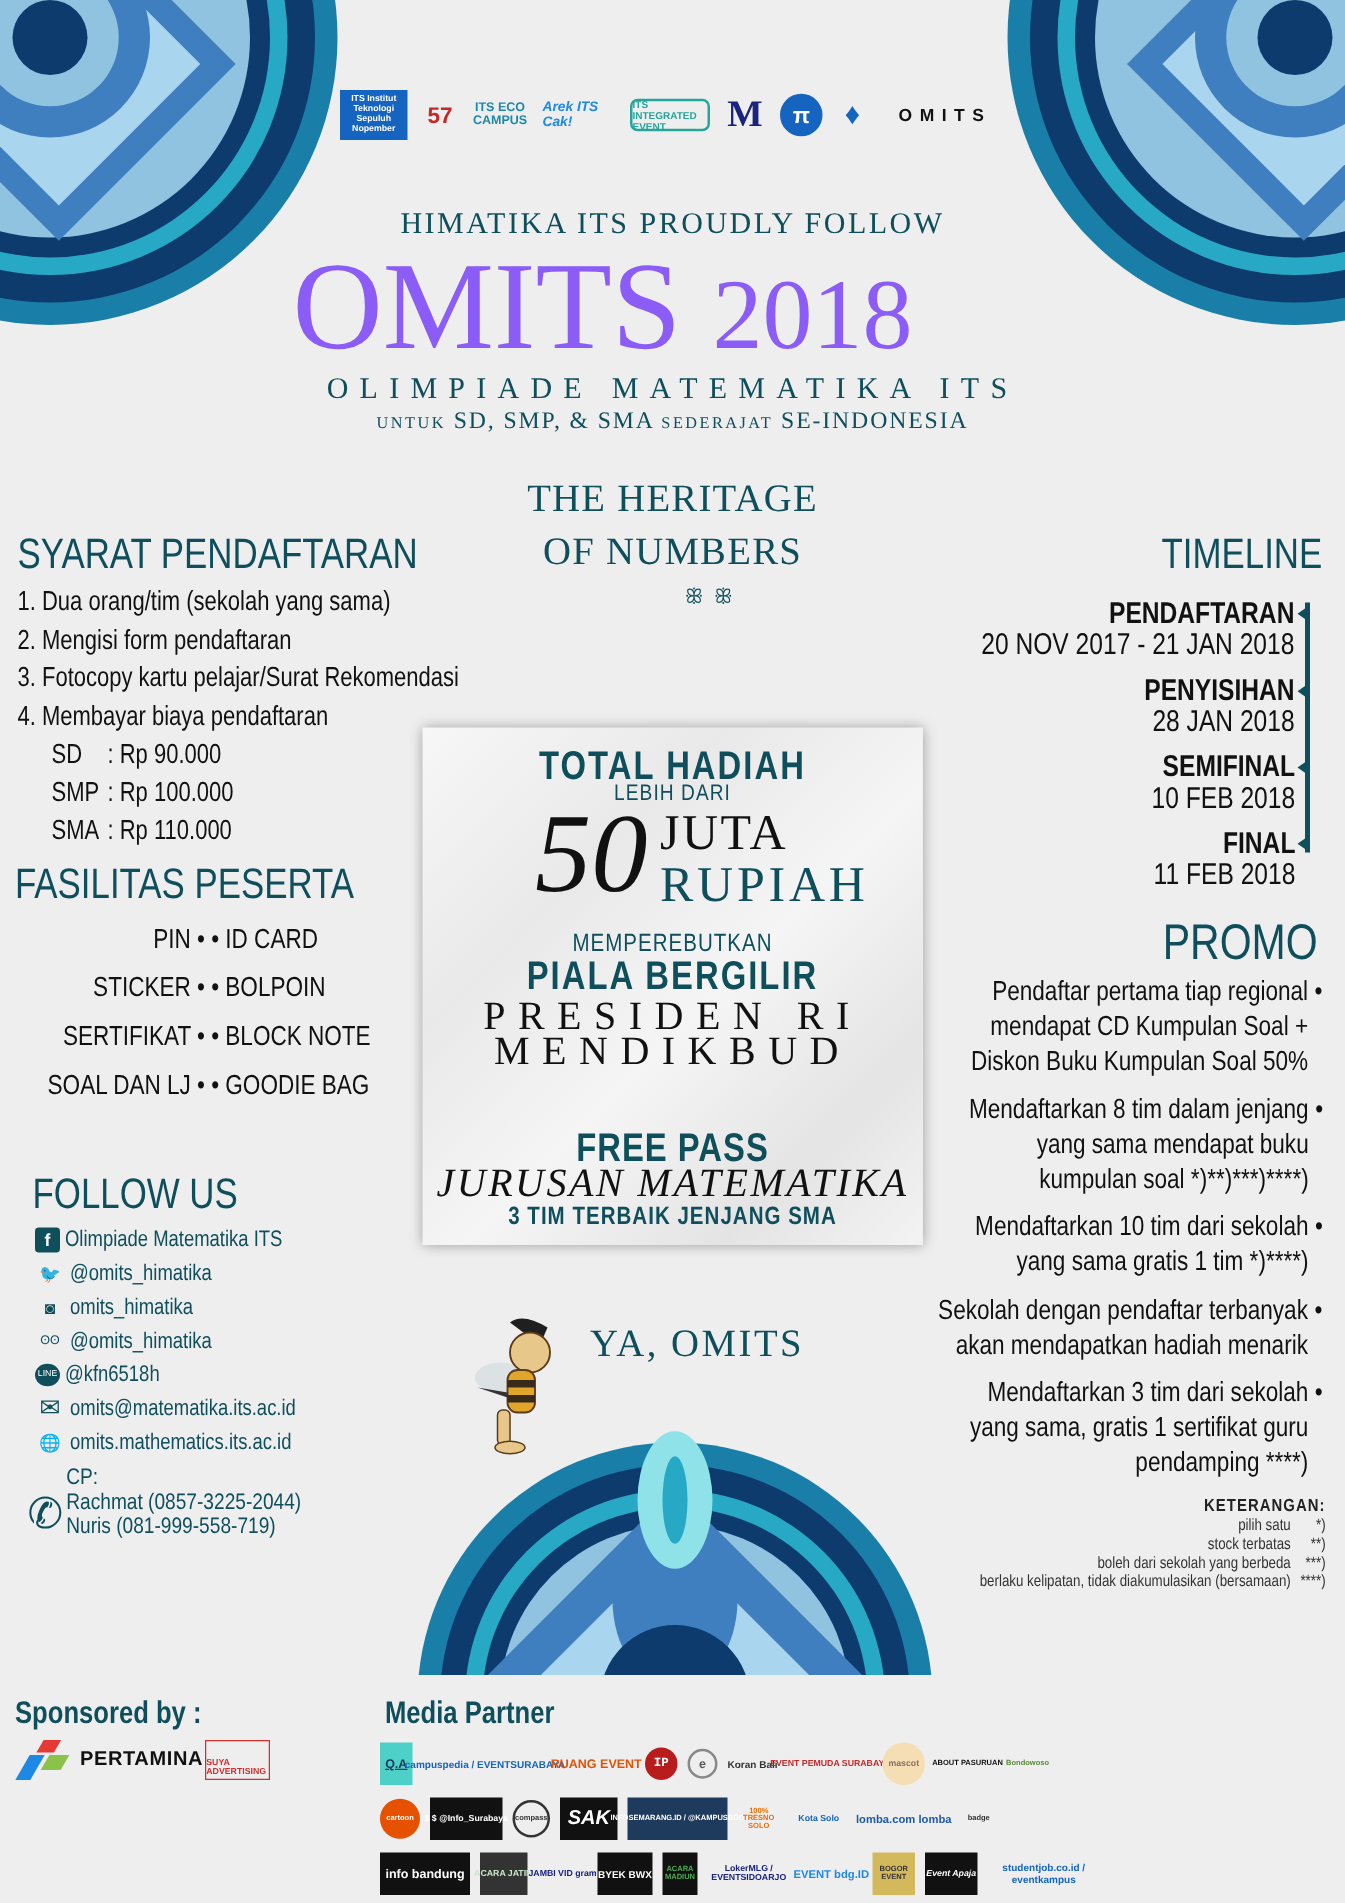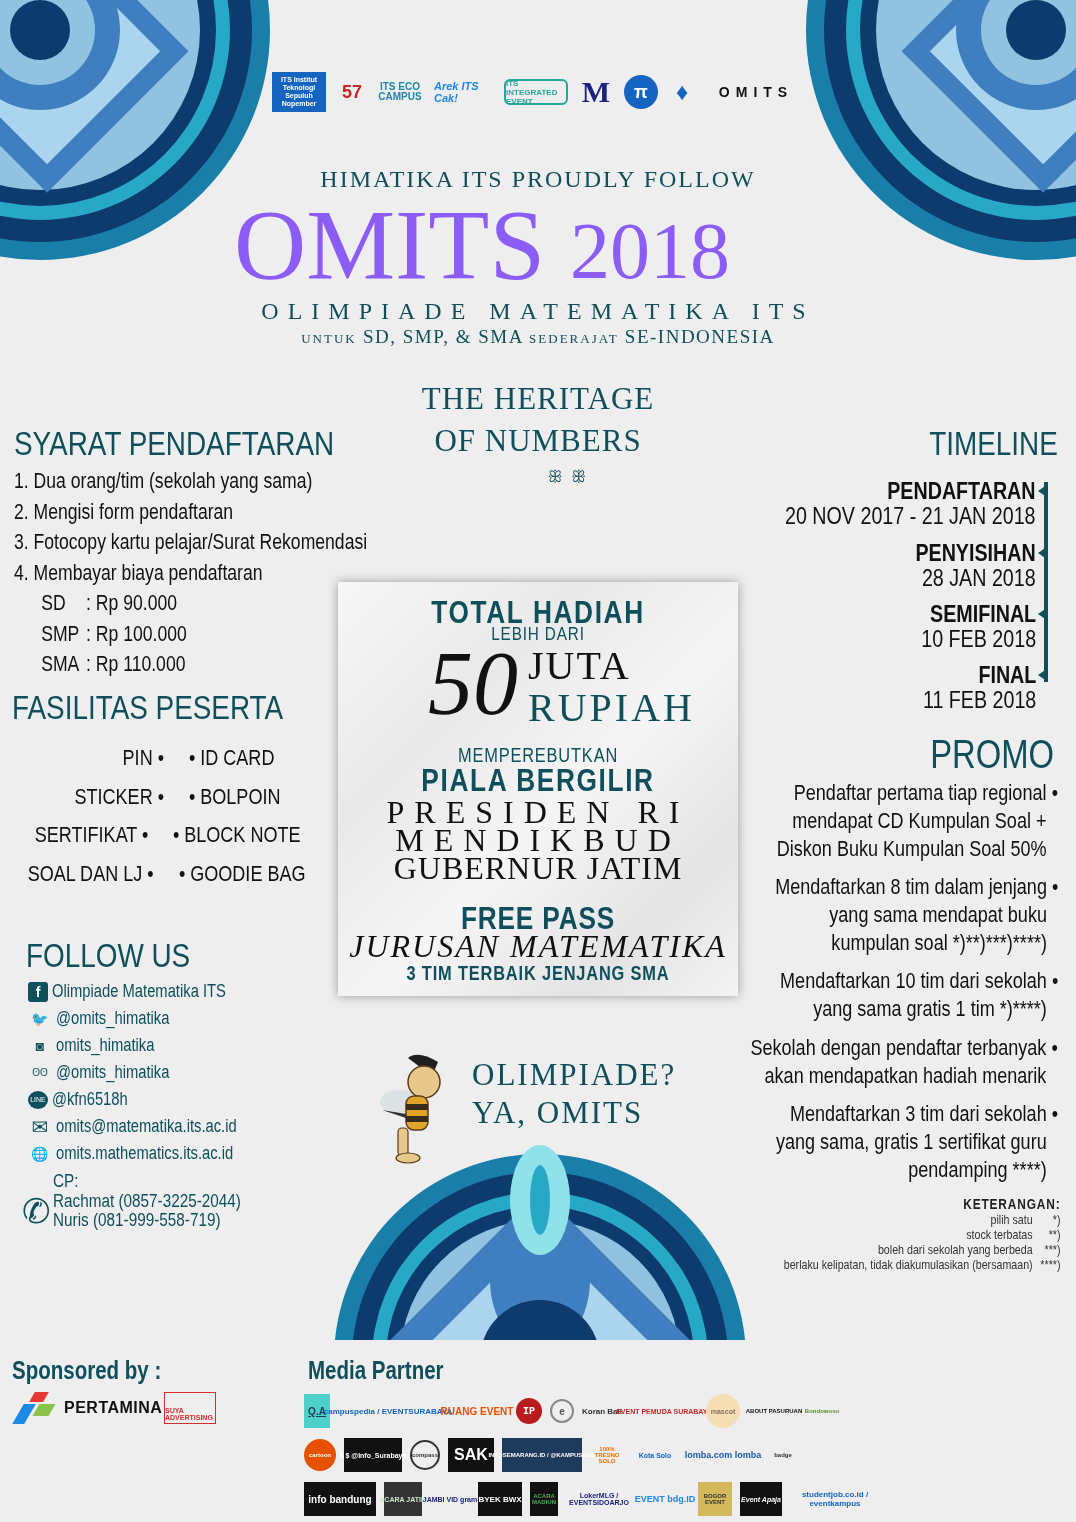--- a/index.html
+++ b/index.html
@@ -40,21 +40,21 @@
   .ornament { left: 488px; width: 100px; top: 468px; text-align: right; font-size: 16px; color: #0f4f5c; letter-spacing: 2px; }
 
   
   .sec-title { font-size: 34px; color: #0f4f5c; letter-spacing: 0px; transform: scaleX(0.82); transform-origin: left top; white-space: nowrap; }
   .syarat-title { left: 14px; top: 424px; }
   .syarat-list { left: 14px; top: 466px; font-size: 22px; line-height: 30.5px; transform: scaleX(0.8); transform-origin: left top; white-space: nowrap; }
   .fee-row { padding-left: 34px; display: flex; }
   .fee-row .lvl { width: 56px; }
   .fas-title { left: 12px; top: 688px; }
   .fas-grid { left: 0; top: 732px; width: 330px; font-size: 22px; }
-  .fas-row { display: flex; height: 38.8px; align-items: flex-end; gap: 20px; }
+  .fas-row { display: flex; height: 38.8px; align-items: center; }
   .fas-row .l { width: 164px; text-align: right; transform: scaleX(0.82); transform-origin: right center; white-space: nowrap; }
   .fas-row .r { padding-left: 6px; transform: scaleX(0.82); transform-origin: left center; white-space: nowrap; }
   .fas-last { justify-content: center; width: 340px; }
   .fas-last span { transform: scaleX(0.82); white-space: nowrap; }
 
   .follow-title { left: 26px; top: 936px; }
   .follow-list { left: 28px; top: 978px; font-size: 18px; color: #0f4f5c; }
   .follow-item { display: flex; align-items: center; height: 27px; }
   .follow-item .ic { width: 24px; height: 22px; display: flex; align-items: center; justify-content: center; margin-right: 4px; font-size: 14px; }
   .follow-item .tx { transform: scaleX(0.82); transform-origin: left center; white-space: nowrap; }
@@ -281,41 +281,39 @@
 <div class="abs card">
   <div class="ln c-total">TOTAL HADIAH</div>
   <div class="ln c-lebih">LEBIH DARI</div>
   <div class="ln c-50">50</div>
   <div class="ln c-juta">JUTA</div>
   <div class="ln c-rupiah">RUPIAH</div>
   <div class="ln c-memp">MEMPEREBUTKAN</div>
   <div class="ln c-piala">PIALA BERGILIR</div>
   <div class="ln c-pres">PRESIDEN RI</div>
   <div class="ln c-mend">MENDIKBUD</div>
-  <div class="ln c-gub">GUBERNUR JATIM</div>
   <div class="ln c-free">FREE PASS</div>
   <div class="ln c-jur">JURUSAN MATEMATIKA</div>
   <div class="ln c-3tim">3 TIM TERBAIK JENJANG SMA</div>
 </div>
 
 <div class="abs mascot">
   <svg width="92" height="112" viewBox="0 0 92 112">
     <ellipse cx="22" cy="50" rx="20" ry="12" fill="#d7dde0" opacity="0.8"></ellipse>
     <path d="M30 6 Q40 -2 60 10 L54 24 Z" fill="#1f1f1f"></path>
     <circle cx="46" cy="30" r="16" fill="#e8c88a" stroke="#5a3b1b" stroke-width="1.5"></circle>
     <rect x="28" y="44" width="22" height="34" rx="8" fill="#e0a52a" stroke="#5a3b1b" stroke-width="1.5"></rect>
     <rect x="28" y="52" width="22" height="6" fill="#3a2a1a"></rect>
     <rect x="28" y="64" width="22" height="6" fill="#3a2a1a"></rect>
     <path d="M4 58 L28 62 L28 66 Z" fill="#333"></path>
     <rect x="20" y="76" width="10" height="28" rx="4" fill="#e8c88a" stroke="#5a3b1b" stroke-width="1.2"></rect>
     <ellipse cx="30" cy="106" rx="12" ry="5" fill="#e8c88a" stroke="#5a3b1b" stroke-width="1.2"></ellipse>
   </svg>
 </div>
 <div class="abs tagline">
-  <div>OLIMPIADE?</div>
   <div>YA, OMITS</div>
 </div>
 
 <div class="abs sec-title timeline-title">TIMELINE</div>
 <div class="abs tl-bar"></div>
 <div class="abs tl" style="top:478px;">
   <div class="st">PENDAFTARAN</div>
   <div class="dt">20 NOV 2017 - 21 JAN 2018</div>
   <span class="arrow"></span>
 </div>
@@ -401,21 +399,21 @@
   <div class="mp" style="width:40px;color:#333;font-size:8px;">Koran Bali</div>
   <div class="mp" style="width:68px;color:#c62828;font-size:7px;">EVENT PEMUDA SURABAYA</div>
   <div class="mp" style="width:34px;background:#f5deb3;border-radius:50%;color:#8d6e63;font-size:7px;">mascot</div>
   <div class="mp" style="width:52px;color:#111;font-size:6px;">ABOUT PASURUAN</div>
   <div class="mp" style="width:28px;color:#558b2f;font-size:6px;">Bondowoso</div>
 </div>
 <div class="abs mp-row" style="top:1438px;">
   <div class="mp" style="width:32px;background:#e65100;color:#fff;border-radius:50%;height:32px;font-size:6px;">cartoon</div>
   <div class="mp" style="width:58px;background:#111;color:#fff;font-size:7px;">$ $ @Info_Surabaya</div>
   <div class="mp" style="width:30px;border:2px solid #333;border-radius:50%;height:30px;color:#333;font-size:6px;">compass</div>
-  <div class="mp" style="width:46px;background:#111;color:#fff;font-size:16px;">SAK</div>
+  <div class="mp" style="width:46px;background:#111;color:#fff;font-size:16px;font-style:italic;">SAK</div>
   <div class="mp" style="width:80px;background:#1e3a5c;color:#fff;font-size:6px;">INFOSEMARANG.ID / @KAMPUSBDG</div>
   <div class="mp" style="width:34px;color:#ef6c00;font-size:6px;white-space:normal;text-align:center;">100% TRESNO SOLO</div>
   <div class="mp" style="width:46px;color:#1565c0;font-size:7px;">Kota Solo</div>
   <div class="mp" style="width:74px;color:#1e5aa8;font-size:9px;">lomba.com lomba</div>
   <div class="mp" style="width:30px;color:#333;font-size:6px;">badge</div>
 </div>
 <div class="abs mp-row" style="top:1482px;">
   <div class="mp" style="width:72px;background:#111;color:#fff;">info bandung</div>
   <div class="mp" style="width:38px;background:#333;color:#c8e6c9;font-size:7px;">ACARA JATIM</div>
   <div class="mp" style="width:40px;color:#1a237e;font-size:7px;">JAMBI VID gram</div>

